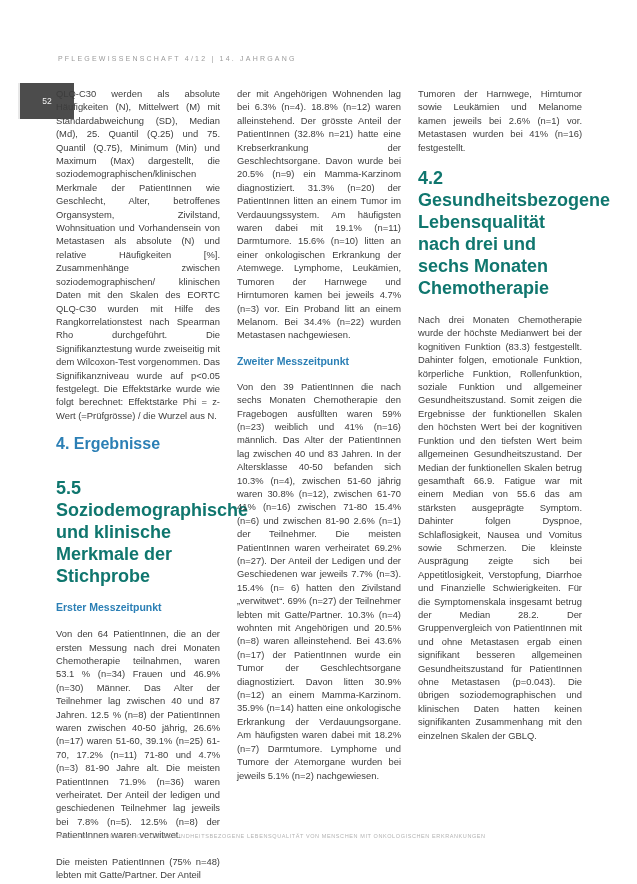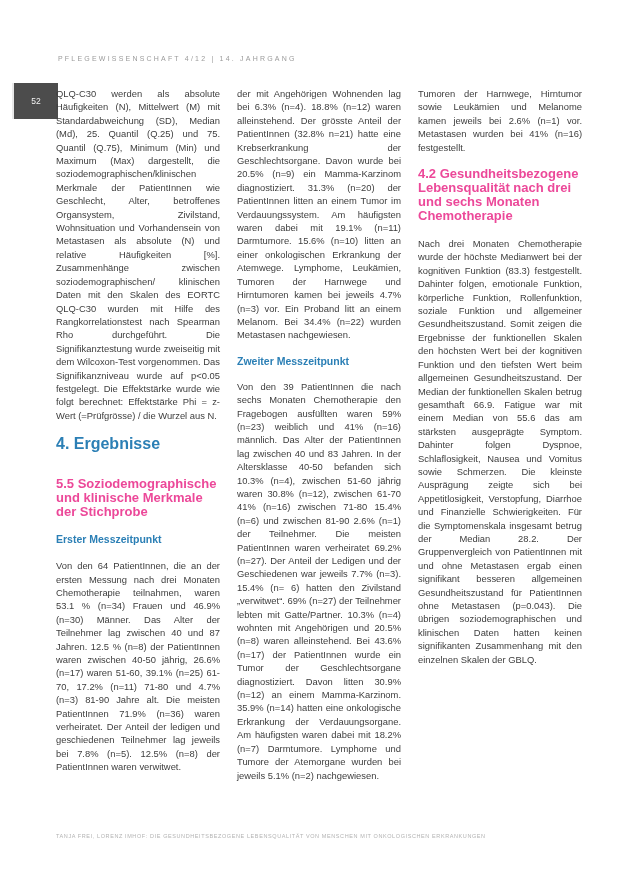--- a/index.html
+++ b/index.html
@@ -20,22 +20,22 @@
     left: 58px;
     font-size: 7px;
     letter-spacing: 2.2px;
     color: #9b9b9b;
     text-transform: uppercase;
     white-space: nowrap;
   }
   .page-badge {
     position: absolute;
     top: 83px;
-    left: 12px;
-    width: 46px;
+    left: 18px;
+    width: 56px;
     height: 36px;
     background: #4c4c4c;
     color: #f2f2f2;
     font-size: 8.5px;
     display: flex;
     align-items: center;
     justify-content: center;
     border-left: 2px solid #e8e8e8;
     box-sizing: border-box;
   }
@@ -60,24 +60,24 @@
     -webkit-hyphens: auto;
   }
   .h-section {
     margin: 6px 0 24px 0;
     font-size: 16px;
     font-weight: bold;
     color: #2b7fb5;
   }
   .h-sub {
     margin: 2px 0 14px 0;
-    font-size: 13px;
+    font-size: 18px;
     font-weight: bold;
-    line-height: 14px;
-    color: #ec4899;
+    line-height: 22px;
+    color: #0f766e;
   }
   .h-small {
     margin: 2px 0 13px 0;
     font-size: 10.5px;
     font-weight: bold;
     line-height: 13px;
     color: #2b7fb5;
   }
   .h-small.tight {
     margin-bottom: 12px;
@@ -105,20 +105,21 @@
 </div>
 
 <div class="columns">
 
   <div class="col">
     <p class="body">QLQ-C30 werden als absolute Häufigkeiten (N), Mittelwert (M) mit Standardabweichung (SD), Median (Md), 25. Quantil (Q.25) und 75. Quantil (Q.75), Minimum (Min) und Maximum (Max) dargestellt, die soziodemographischen/klinischen Merkmale der PatientInnen wie Geschlecht, Alter, betroffenes Organsystem, Zivilstand, Wohnsituation und Vorhandensein von Metastasen als absolute (N) und relative Häufigkeiten [%]. Zusammenhänge zwischen soziodemographischen/ klinischen Daten mit den Skalen des EORTC QLQ-C30 wurden mit Hilfe des Rangkorrelationstest nach Spearman Rho durchgeführt. Die Signifikanztestung wurde zweiseitig mit dem Wilcoxon-Test vorgenommen. Das Signifikanzniveau wurde auf p&lt;0.05 festgelegt. Die Effektstärke wurde wie folgt berechnet: Effektstärke Phi = z-Wert (=Prüfgrösse) / die Wurzel aus N.</p>
     <div class="h-section">4. Ergebnisse</div>
     <div class="h-sub">5.5 Soziodemographische und klinische Merkmale der Stichprobe</div>
     <div class="h-small">Erster Messzeitpunkt</div>
     <p class="body">Von den 64 PatientInnen, die an der ersten Messung nach drei Monaten Chemotherapie teilnahmen, waren 53.1 % (n=34) Frauen und 46.9% (n=30) Männer. Das Alter der Teilnehmer lag zwischen 40 und 87 Jahren. 12.5 % (n=8) der PatientInnen waren zwischen 40-50 jährig, 26.6% (n=17) waren 51-60, 39.1% (n=25) 61-70, 17.2% (n=11) 71-80 und 4.7% (n=3) 81-90 Jahre alt. Die meisten PatientInnen 71.9% (n=36) waren verheiratet. Der Anteil der ledigen und geschiedenen Teilnehmer lag jeweils bei 7.8% (n=5). 12.5% (n=8) der PatientInnen waren verwitwet.</p>
+    <p class="body">Die meisten PatientInnen (75% n=48) lebten mit Gatte/Partner. Der Anteil</p>
   </div>
 
   <div class="col">
     <p class="body">der mit Angehörigen Wohnenden lag bei 6.3% (n=4). 18.8% (n=12) waren alleinstehend. Der grösste Anteil der PatientInnen (32.8% n=21) hatte eine Krebserkrankung der Geschlechtsorgane. Davon wurde bei 20.5% (n=9) ein Mamma-Karzinom diagnostiziert. 31.3% (n=20) der PatientInnen litten an einem Tumor im Verdauungssystem. Am häufigsten waren dabei mit 19.1% (n=11) Darmtumore. 15.6% (n=10) litten an einer onkologischen Erkrankung der Atemwege. Lymphome, Leukämien, Tumoren der Harnwege und Hirntumoren kamen bei jeweils 4.7% (n=3) vor. Ein Proband litt an einem Melanom. Bei 34.4% (n=22) wurden Metastasen nachgewiesen.</p>
     <div class="h-small tight">Zweiter Messzeitpunkt</div>
     <p class="body">Von den 39 PatientInnen die nach sechs Monaten Chemotherapie den Fragebogen ausfüllten waren 59% (n=23) weiblich und 41% (n=16) männlich. Das Alter der PatientInnen lag zwischen 40 und 83 Jahren. In der Altersklasse 40-50 befanden sich 10.3% (n=4), zwischen 51-60 jährig waren 30.8% (n=12), zwischen 61-70 41% (n=16) zwischen 71-80 15.4% (n=6) und zwischen 81-90 2.6% (n=1) der Teilnehmer. Die meisten PatientInnen waren verheiratet 69.2% (n=27). Der Anteil der Ledigen und der Geschiedenen war jeweils 7.7% (n=3). 15.4% (n= 6) hatten den Zivilstand „verwitwet“. 69% (n=27) der Teilnehmer lebten mit Gatte/Partner. 10.3% (n=4) wohnten mit Angehörigen und 20.5% (n=8) waren alleinstehend. Bei 43.6% (n=17) der PatientInnen wurde ein Tumor der Geschlechtsorgane diagnostiziert. Davon litten 30.9% (n=12) an einem Mamma-Karzinom. 35.9% (n=14) hatten eine onkologische Erkrankung der Verdauungsorgane. Am häufigsten waren dabei mit 18.2% (n=7) Darmtumore. Lymphome und Tumore der Atemorgane wurden bei jeweils 5.1% (n=2) nachgewiesen.</p>
   </div>
 
   <div class="col">
     <p class="body">Tumoren der Harnwege, Hirntumor sowie Leukämien und Melanome kamen jeweils bei 2.6% (n=1) vor. Metastasen wurden bei 41% (n=16) festgestellt.</p>

